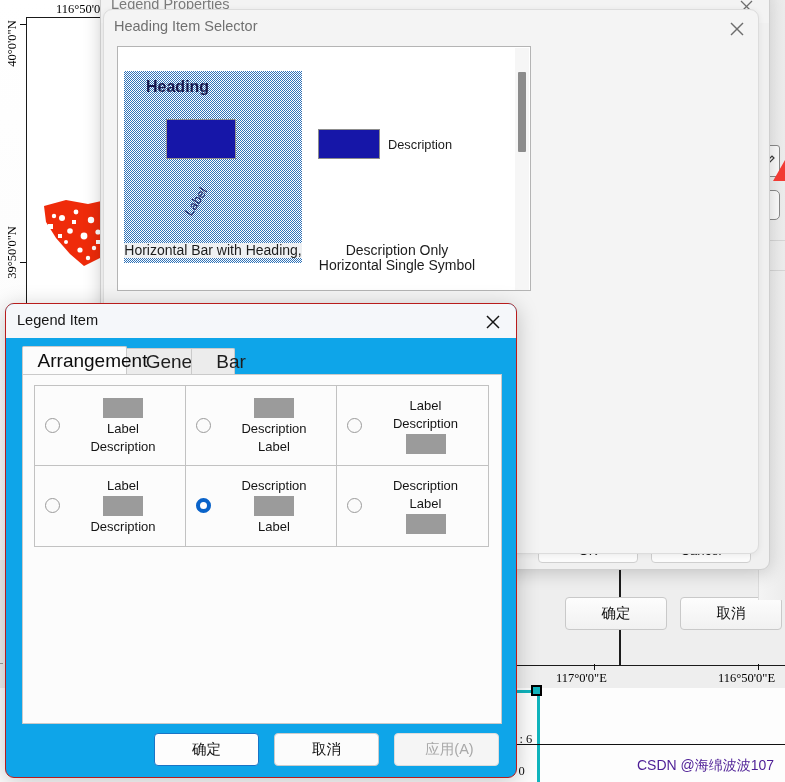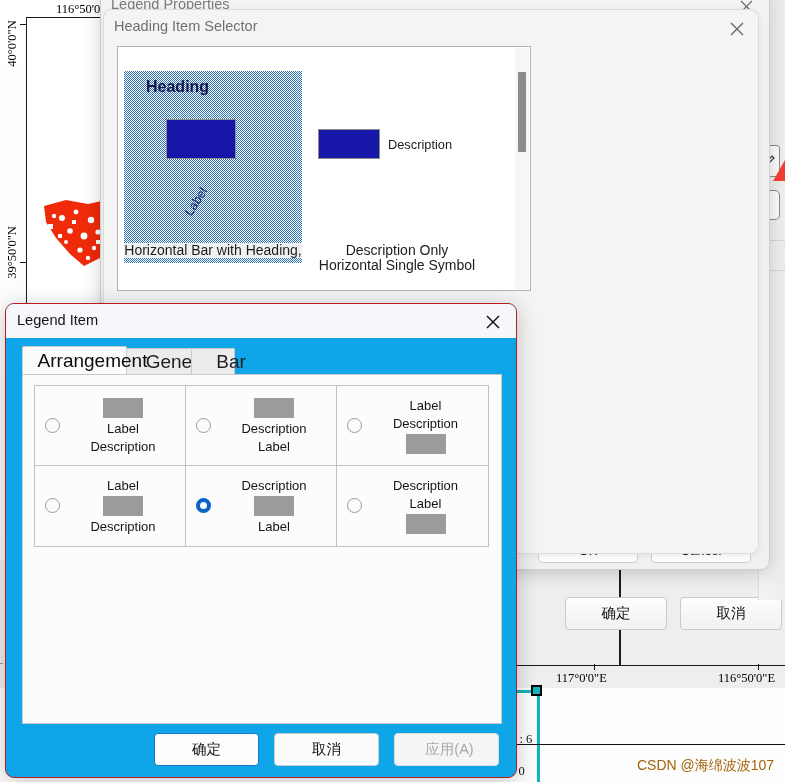--- a/index.html
+++ b/index.html
@@ -125,21 +125,21 @@
   .mini-legend-txt {
     position: absolute;
     font-family: "Liberation Serif", serif;
     font-size: 12.5px; color: #111;
     white-space: nowrap;
   }
   .watermark {
     position: absolute;
     left: 637px; top: 757px;
     font-size: 14px;
-    color: #a16207;
+    color: #4c1d95;
     font-family: "Liberation Sans", sans-serif;
     white-space: nowrap;
   }
 
   
   .edge-panel {
     position: absolute; left: 758px; top: 0; width: 27px; height: 600px;
     background: linear-gradient(90deg,#f4f4f4,#ececec);
     border-left: 1px solid #dcdcdc;
   }

